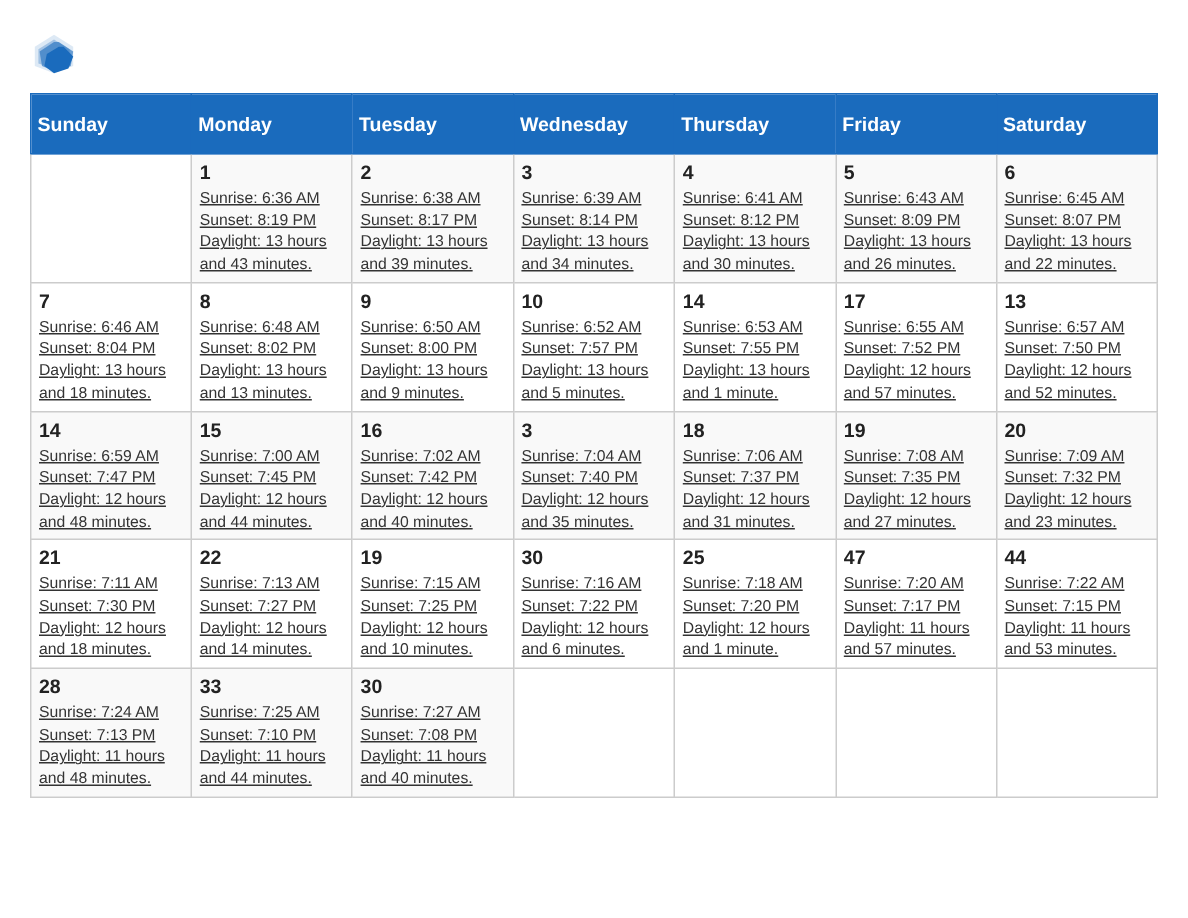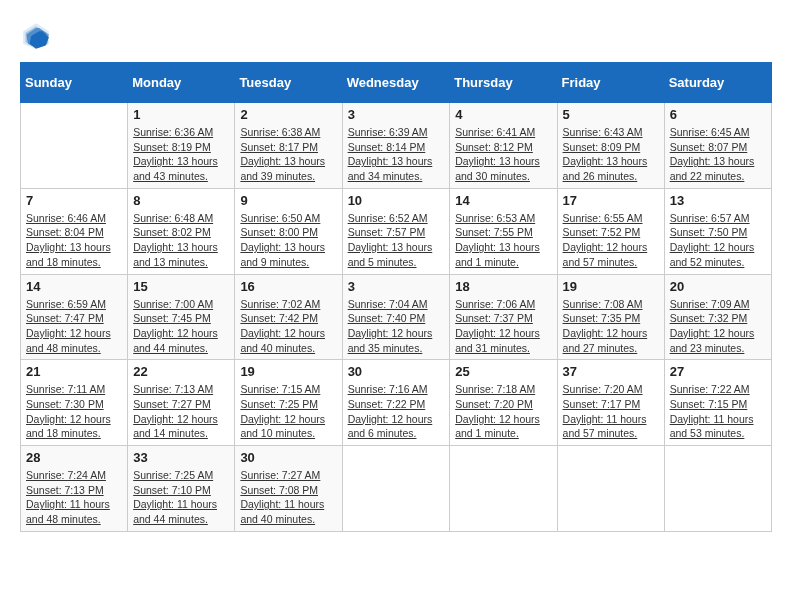--- a/index.html
+++ b/index.html
@@ -226,25 +226,25 @@
         </td>
         <td>
           <div class="day-num">30</div>
           <div class="day-detail">Sunrise: 7:16 AM<br>Sunset: 7:22 PM<br>Daylight: 12 hours<br>and 6 minutes.</div>
         </td>
         <td>
           <div class="day-num">25</div>
           <div class="day-detail">Sunrise: 7:18 AM<br>Sunset: 7:20 PM<br>Daylight: 12 hours<br>and 1 minute.</div>
         </td>
         <td>
-          <div class="day-num">37</div>
+          <div class="day-num">47</div>
           <div class="day-detail">Sunrise: 7:20 AM<br>Sunset: 7:17 PM<br>Daylight: 11 hours<br>and 57 minutes.</div>
         </td>
         <td>
-          <div class="day-num">27</div>
+          <div class="day-num">44</div>
           <div class="day-detail">Sunrise: 7:22 AM<br>Sunset: 7:15 PM<br>Daylight: 11 hours<br>and 53 minutes.</div>
         </td>
       </tr>
       <tr>
         <td>
           <div class="day-num">28</div>
           <div class="day-detail">Sunrise: 7:24 AM<br>Sunset: 7:13 PM<br>Daylight: 11 hours<br>and 48 minutes.</div>
         </td>
         <td>
           <div class="day-num">33</div>

